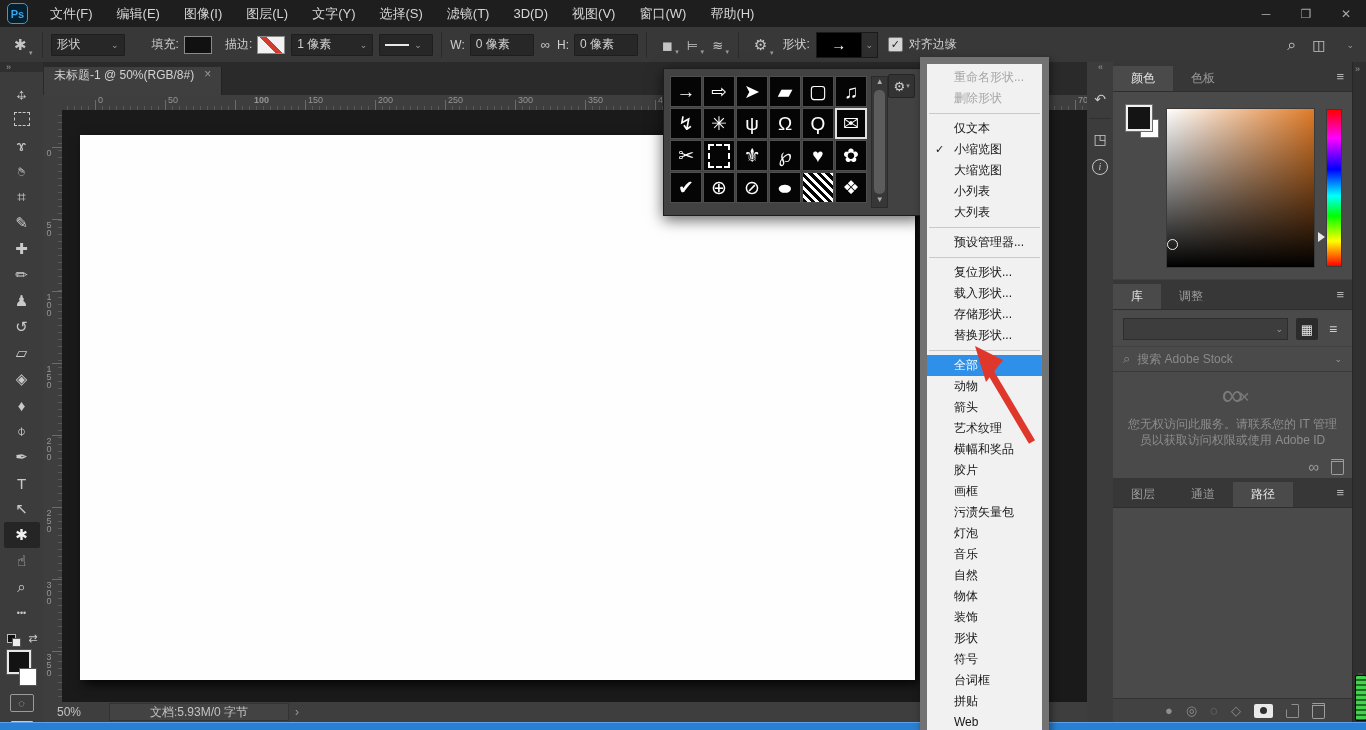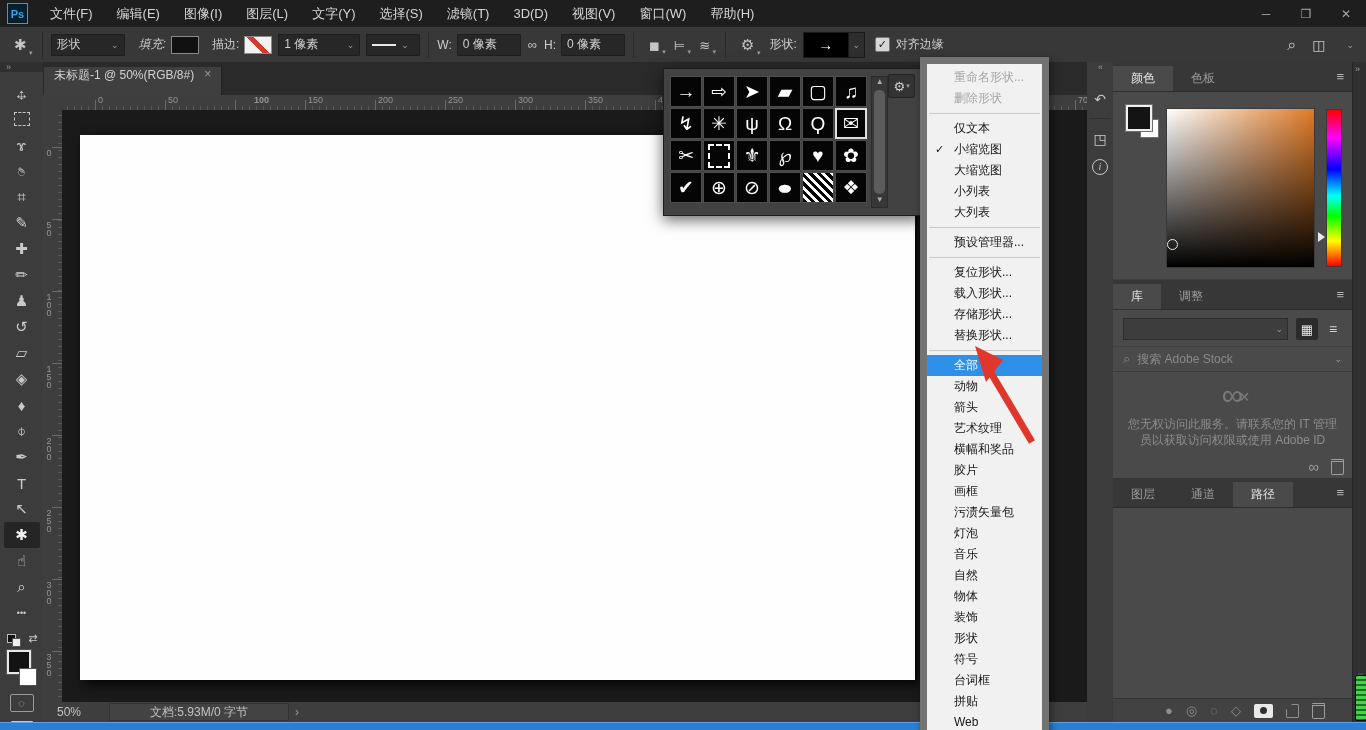--- a/index.html
+++ b/index.html
@@ -2,21 +2,21 @@
 <html><head>
 <meta charset="utf-8">
 <style>
   html,body{margin:0;padding:0;background:#1b1b1b;}
   body{width:1366px;height:730px;position:relative;overflow:hidden;
        font-family:"Liberation Sans","DejaVu Sans",sans-serif;
        -webkit-font-smoothing:antialiased;color:#cfcfcf;font-size:12px;}
   .abs{position:absolute;}
   
   #titlebar{left:0;top:0;width:1366px;height:27px;background:#1e1e1e;display:flex;align-items:center;}
-  #ps-logo{width:19px;height:19px;margin:0 10px 0 7px;border:1px solid #2d9fe8;border-radius:0;
+  #ps-logo{width:19px;height:19px;margin:0 10px 0 7px;border:1px solid #2d9fe8;border-radius:5px;
            background:#04202f;color:#38a7f0;font-size:11px;font-weight:bold;
            display:flex;align-items:center;justify-content:center;}
   .menu-item{padding:0 12px;height:27px;display:flex;align-items:center;color:#d6d6d6;font-size:13px;}
   #win-controls{margin-left:auto;display:flex;height:27px;}
   .win-btn{width:40px;height:27px;display:flex;align-items:center;justify-content:center;color:#a9a9a9;font-size:12px;}
   
   #optionsbar{left:0;top:27px;width:1366px;height:35px;background:#383838;border-bottom:1px solid #262626;
               display:flex;align-items:center;font-size:12px;color:#cfcfcf;}
   .vsep{width:1px;height:26px;background:#2b2b2b;margin:0 8px;flex:0 0 auto;}
   .opt-field{background:#272727;border:1px solid #1e1e1e;height:20px;display:flex;align-items:center;
@@ -187,21 +187,21 @@
     </div>
 </div>
 
 <div id="optionsbar" class="abs">
   <span class="opt-ic" style="margin-left:14px;"><span>✱</span><span class="tri">▾</span></span>
   <span class="vsep"></span>
   <span class="opt-field" style="width:62px;">
     <span>形状</span>
       <span class="chev" style="margin-left:auto;">⌄</span>
   </span>
-  <span style="margin-left:14px;font-style:italic;">填充:</span>
+  <span style="margin-left:27px;">填充:</span>
   <span id="fill-swatch"></span>
   <span style="margin-left:13px;">描边:</span>
   <span id="stroke-swatch"></span>
   <span class="opt-field" style="width:70px;margin-left:6px;">
     <span>1 像素</span>
       <span class="chev" style="margin-left:auto;">⌄</span>
   </span>
   <span class="opt-field" style="width:42px;margin-left:6px;" id="linestyle">
     <span class="line"></span>
       <span class="chev">⌄</span>

